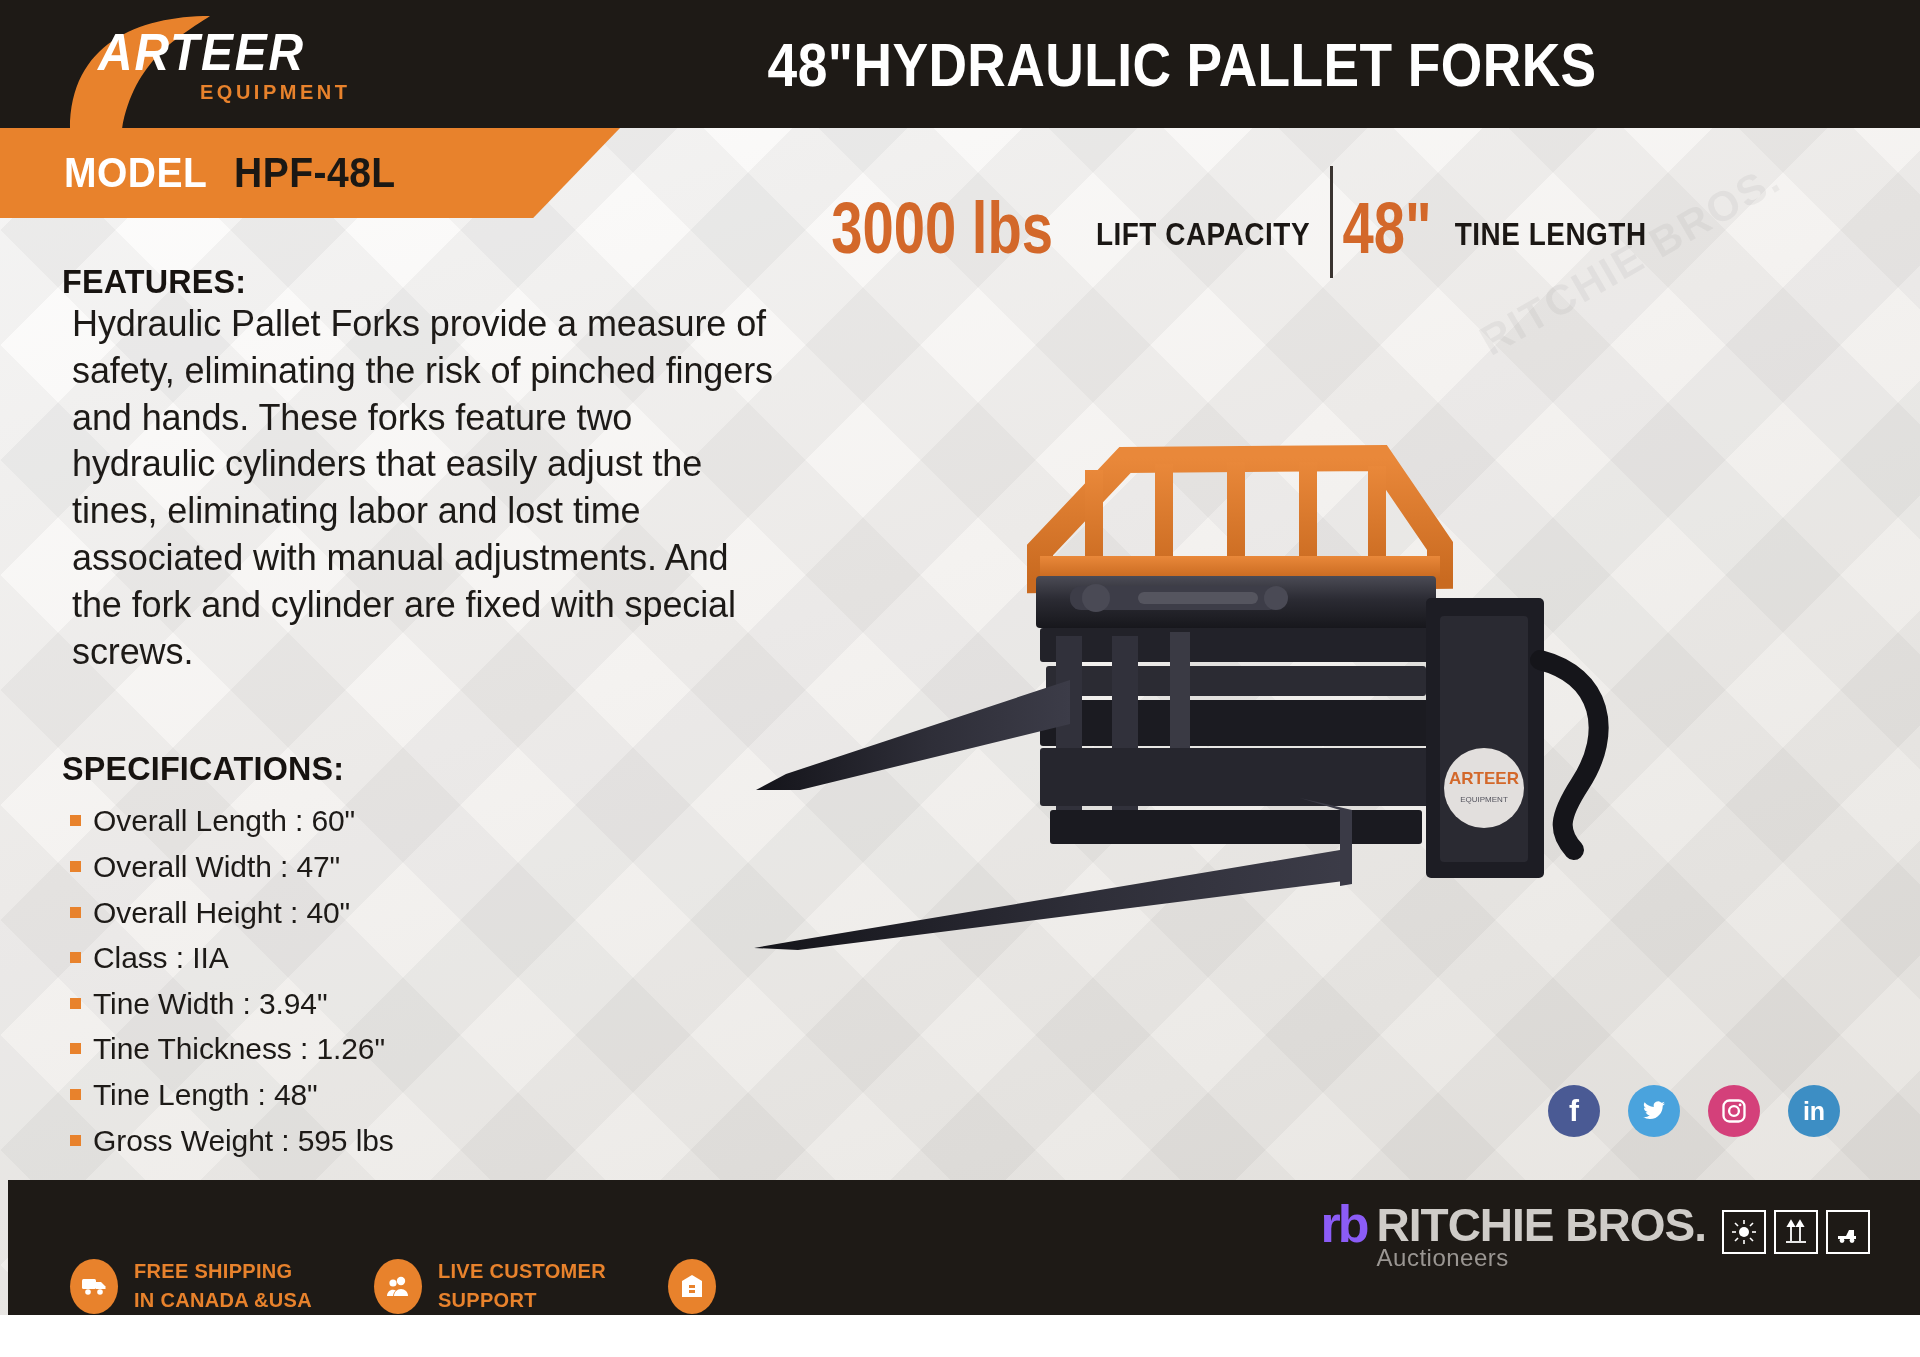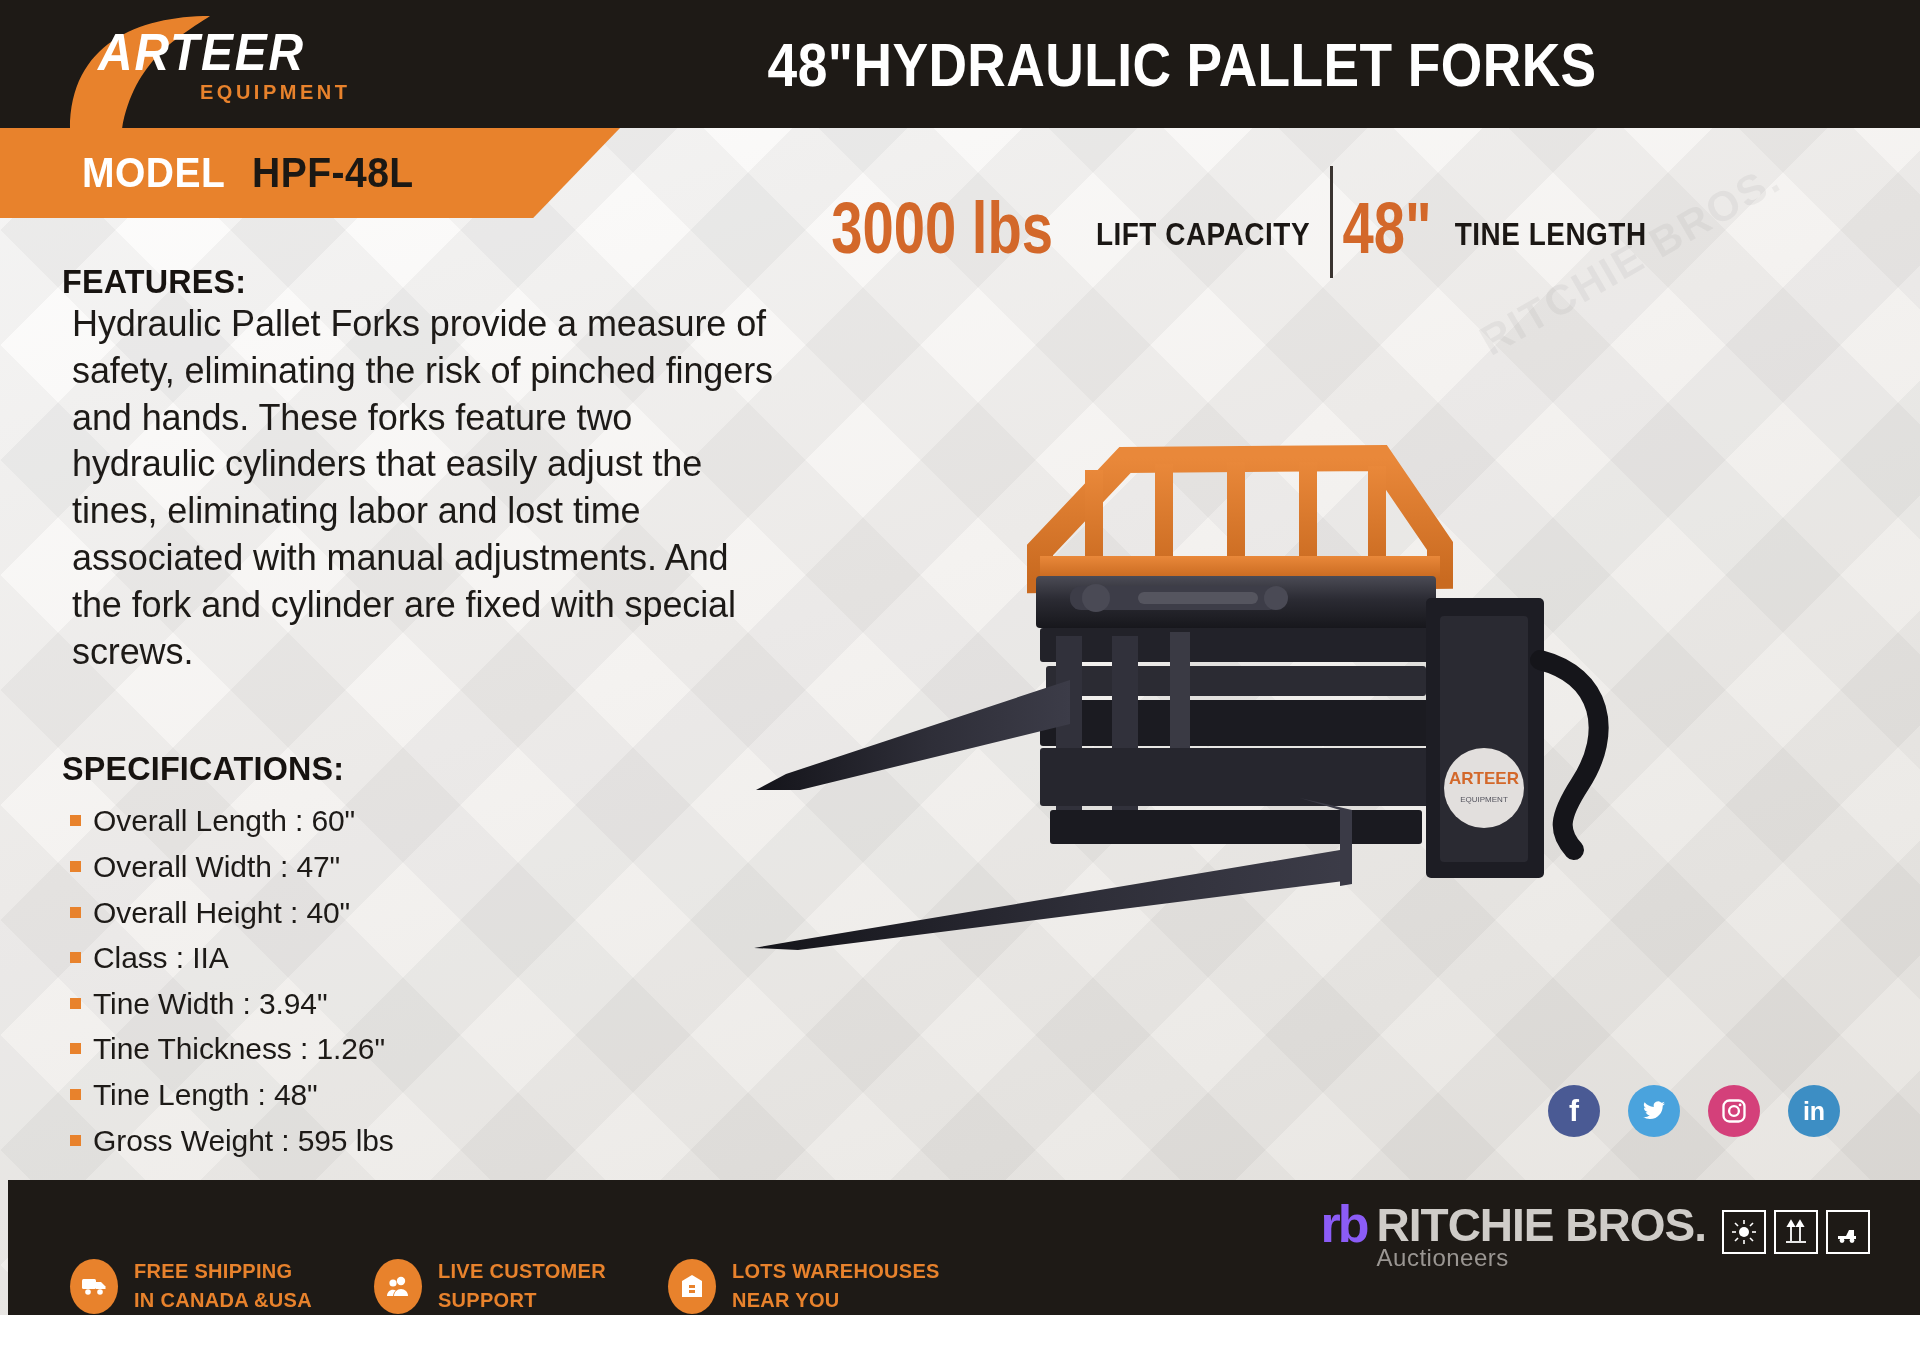--- a/index.html
+++ b/index.html
@@ -70,21 +70,21 @@
     padding-right: 30px;
   }
 
   
   .model-banner {
     position: absolute; top: 128px; left: 0;
     width: 620px; height: 90px;
     background: #e8822c;
     display: flex; align-items: center;
     clip-path: polygon(0 0, 100% 0, 86% 100%, 0 100%);
-    padding-left: 82px;
+    padding-left: 64px;
   }
   .model-label {
     color: #ffffff; font-size: 42px; font-weight: bold;
     letter-spacing: 0.5px; transform: scaleX(0.93); transform-origin: left;
   }
   .model-value {
     color: #1b1814; font-size: 42px; font-weight: bold;
     margin-left: 16px; letter-spacing: 0.5px;
     transform: scaleX(0.93); transform-origin: left;
   }
@@ -379,24 +379,20 @@
       </div>
 
       <div class="service">
         <div class="service-icon">
           <svg width="24" height="24" viewBox="0 0 24 24" fill="#ffffff">
             <path d="M12 1 2 7v16h20V7z"></path>
             <rect x="9" y="11" width="6" height="3" fill="#e8822c"></rect>
             <rect x="9" y="16" width="6" height="3" fill="#e8822c"></rect>
           </svg>
         </div>
-        <div class="service-text">
-          <div>LOTS WAREHOUSES</div>
-          <div>NEAR YOU</div>
-        </div>
       </div>
 
     </div>
 
     <div class="rb-logo">
       <div class="rb-mark">rb</div>
       <div>
         <div class="rb-wordmark">RITCHIE BROS.</div>
         <div class="rb-sub">Auctioneers</div>
       </div>

